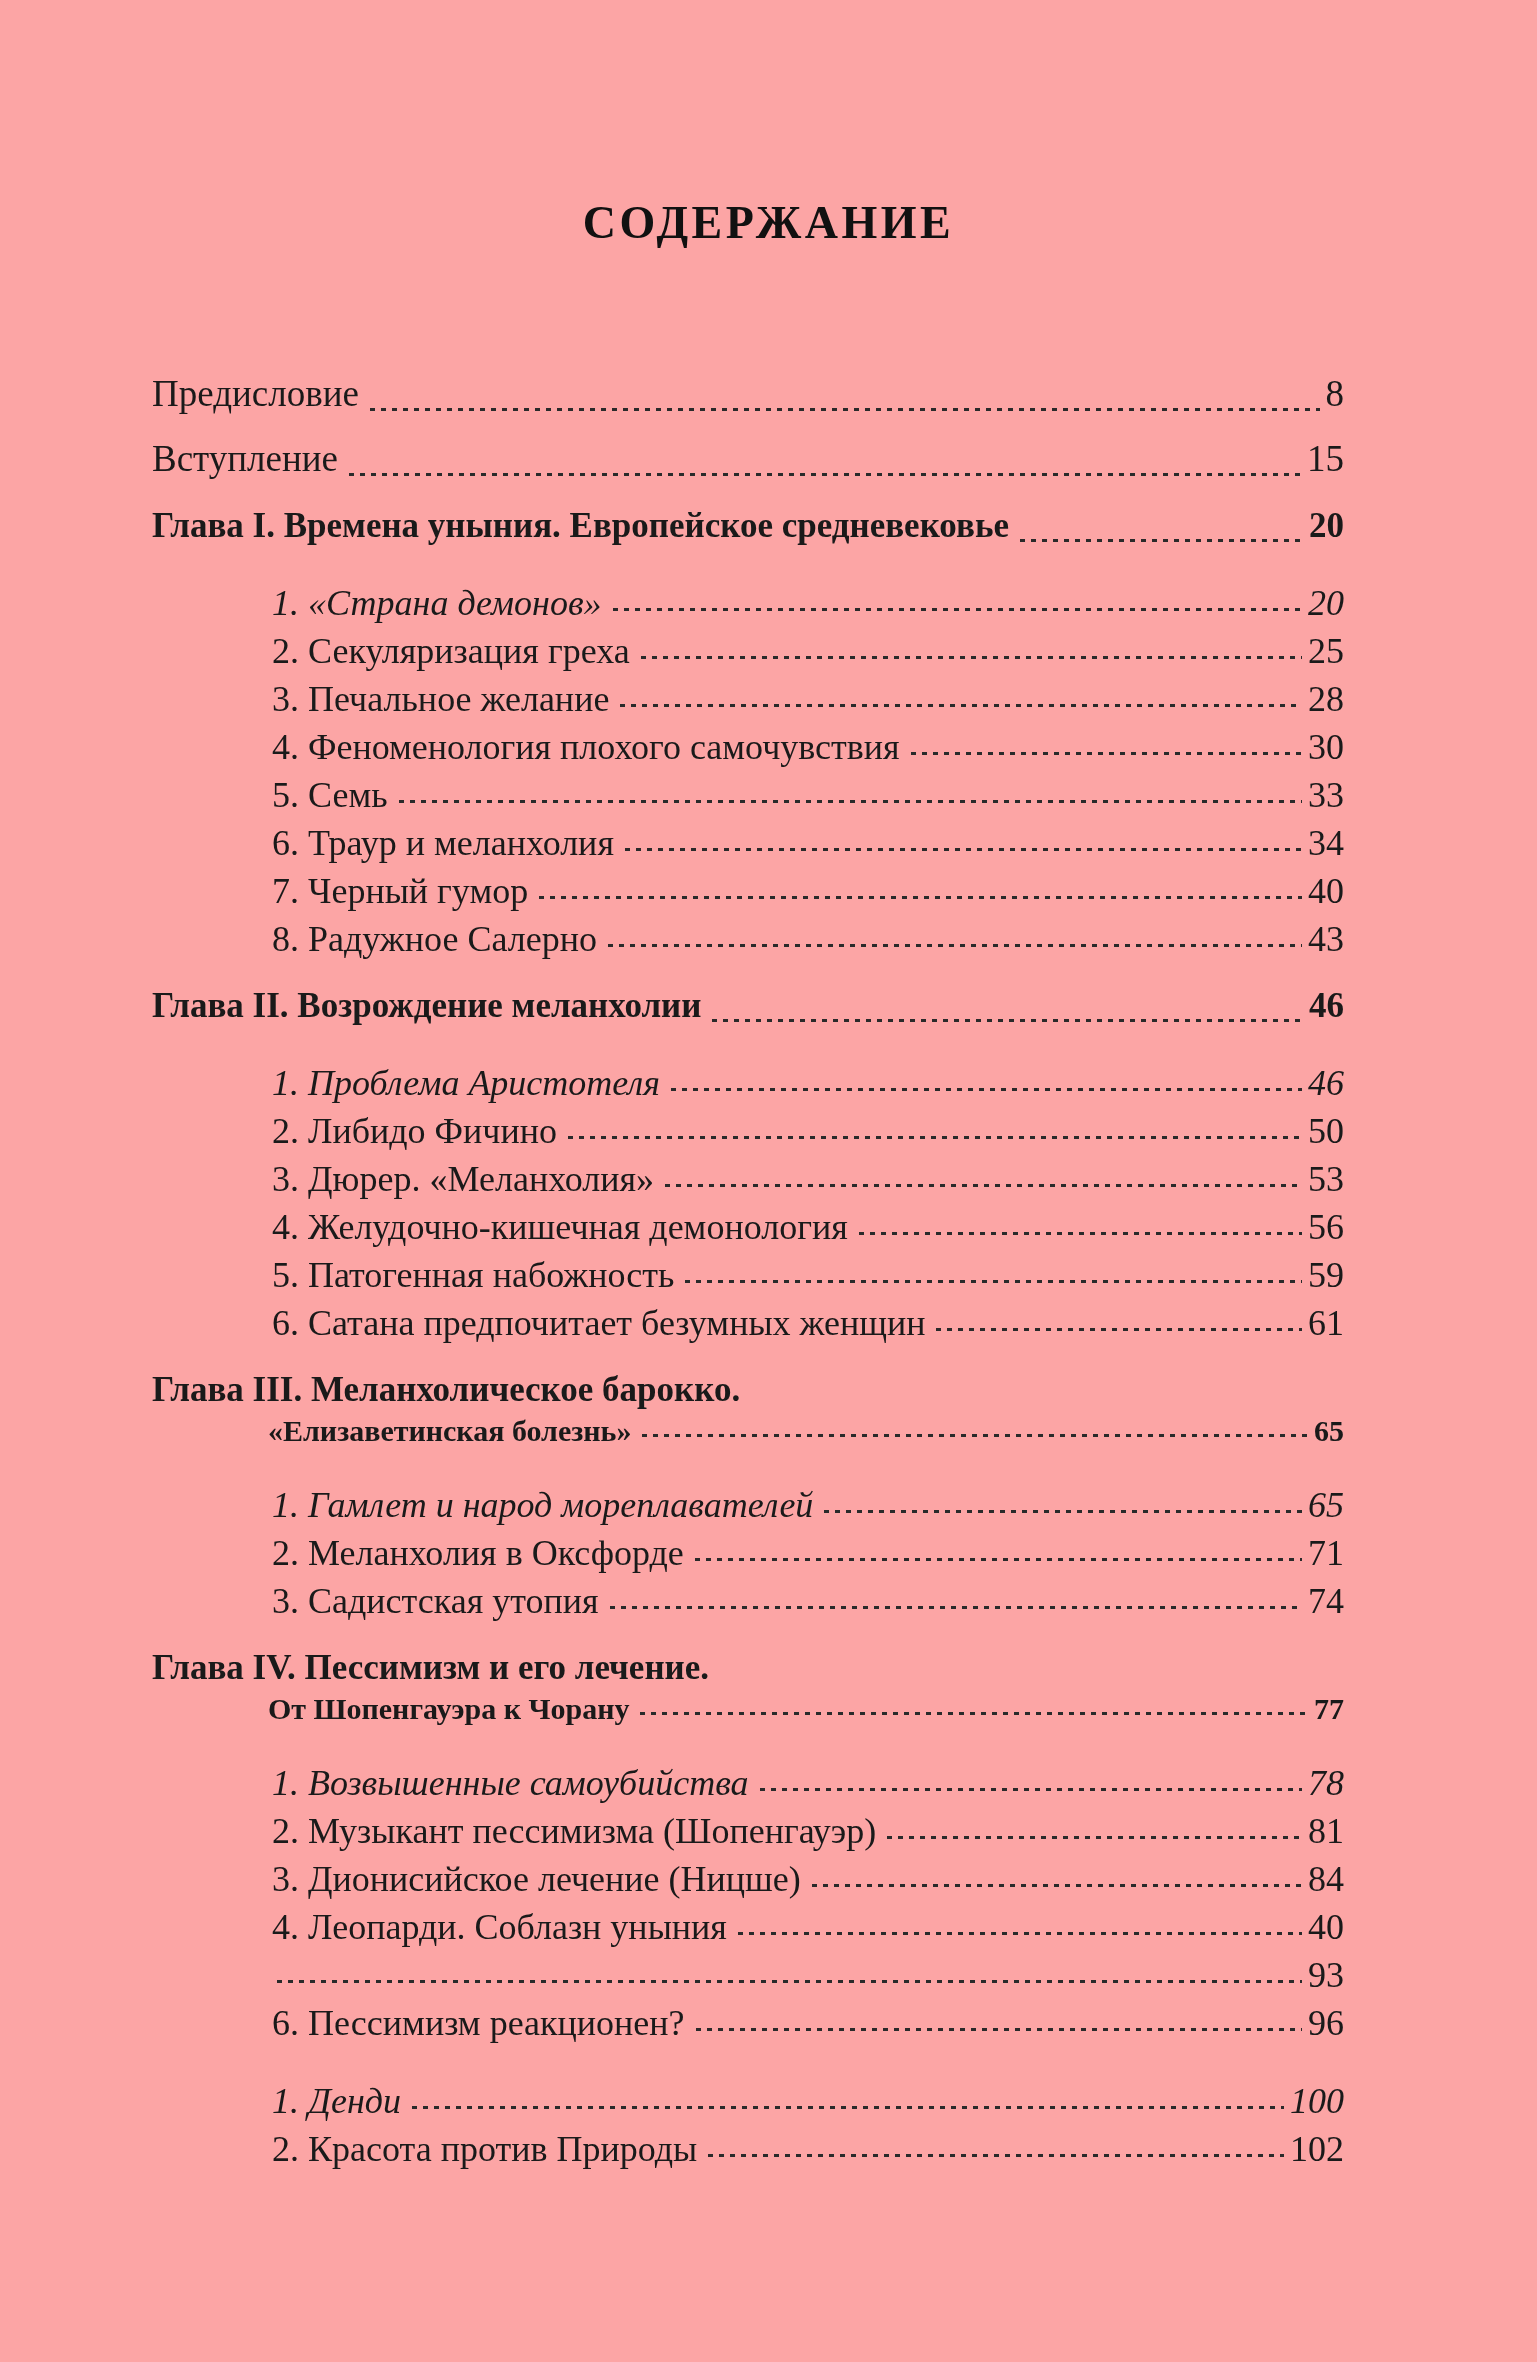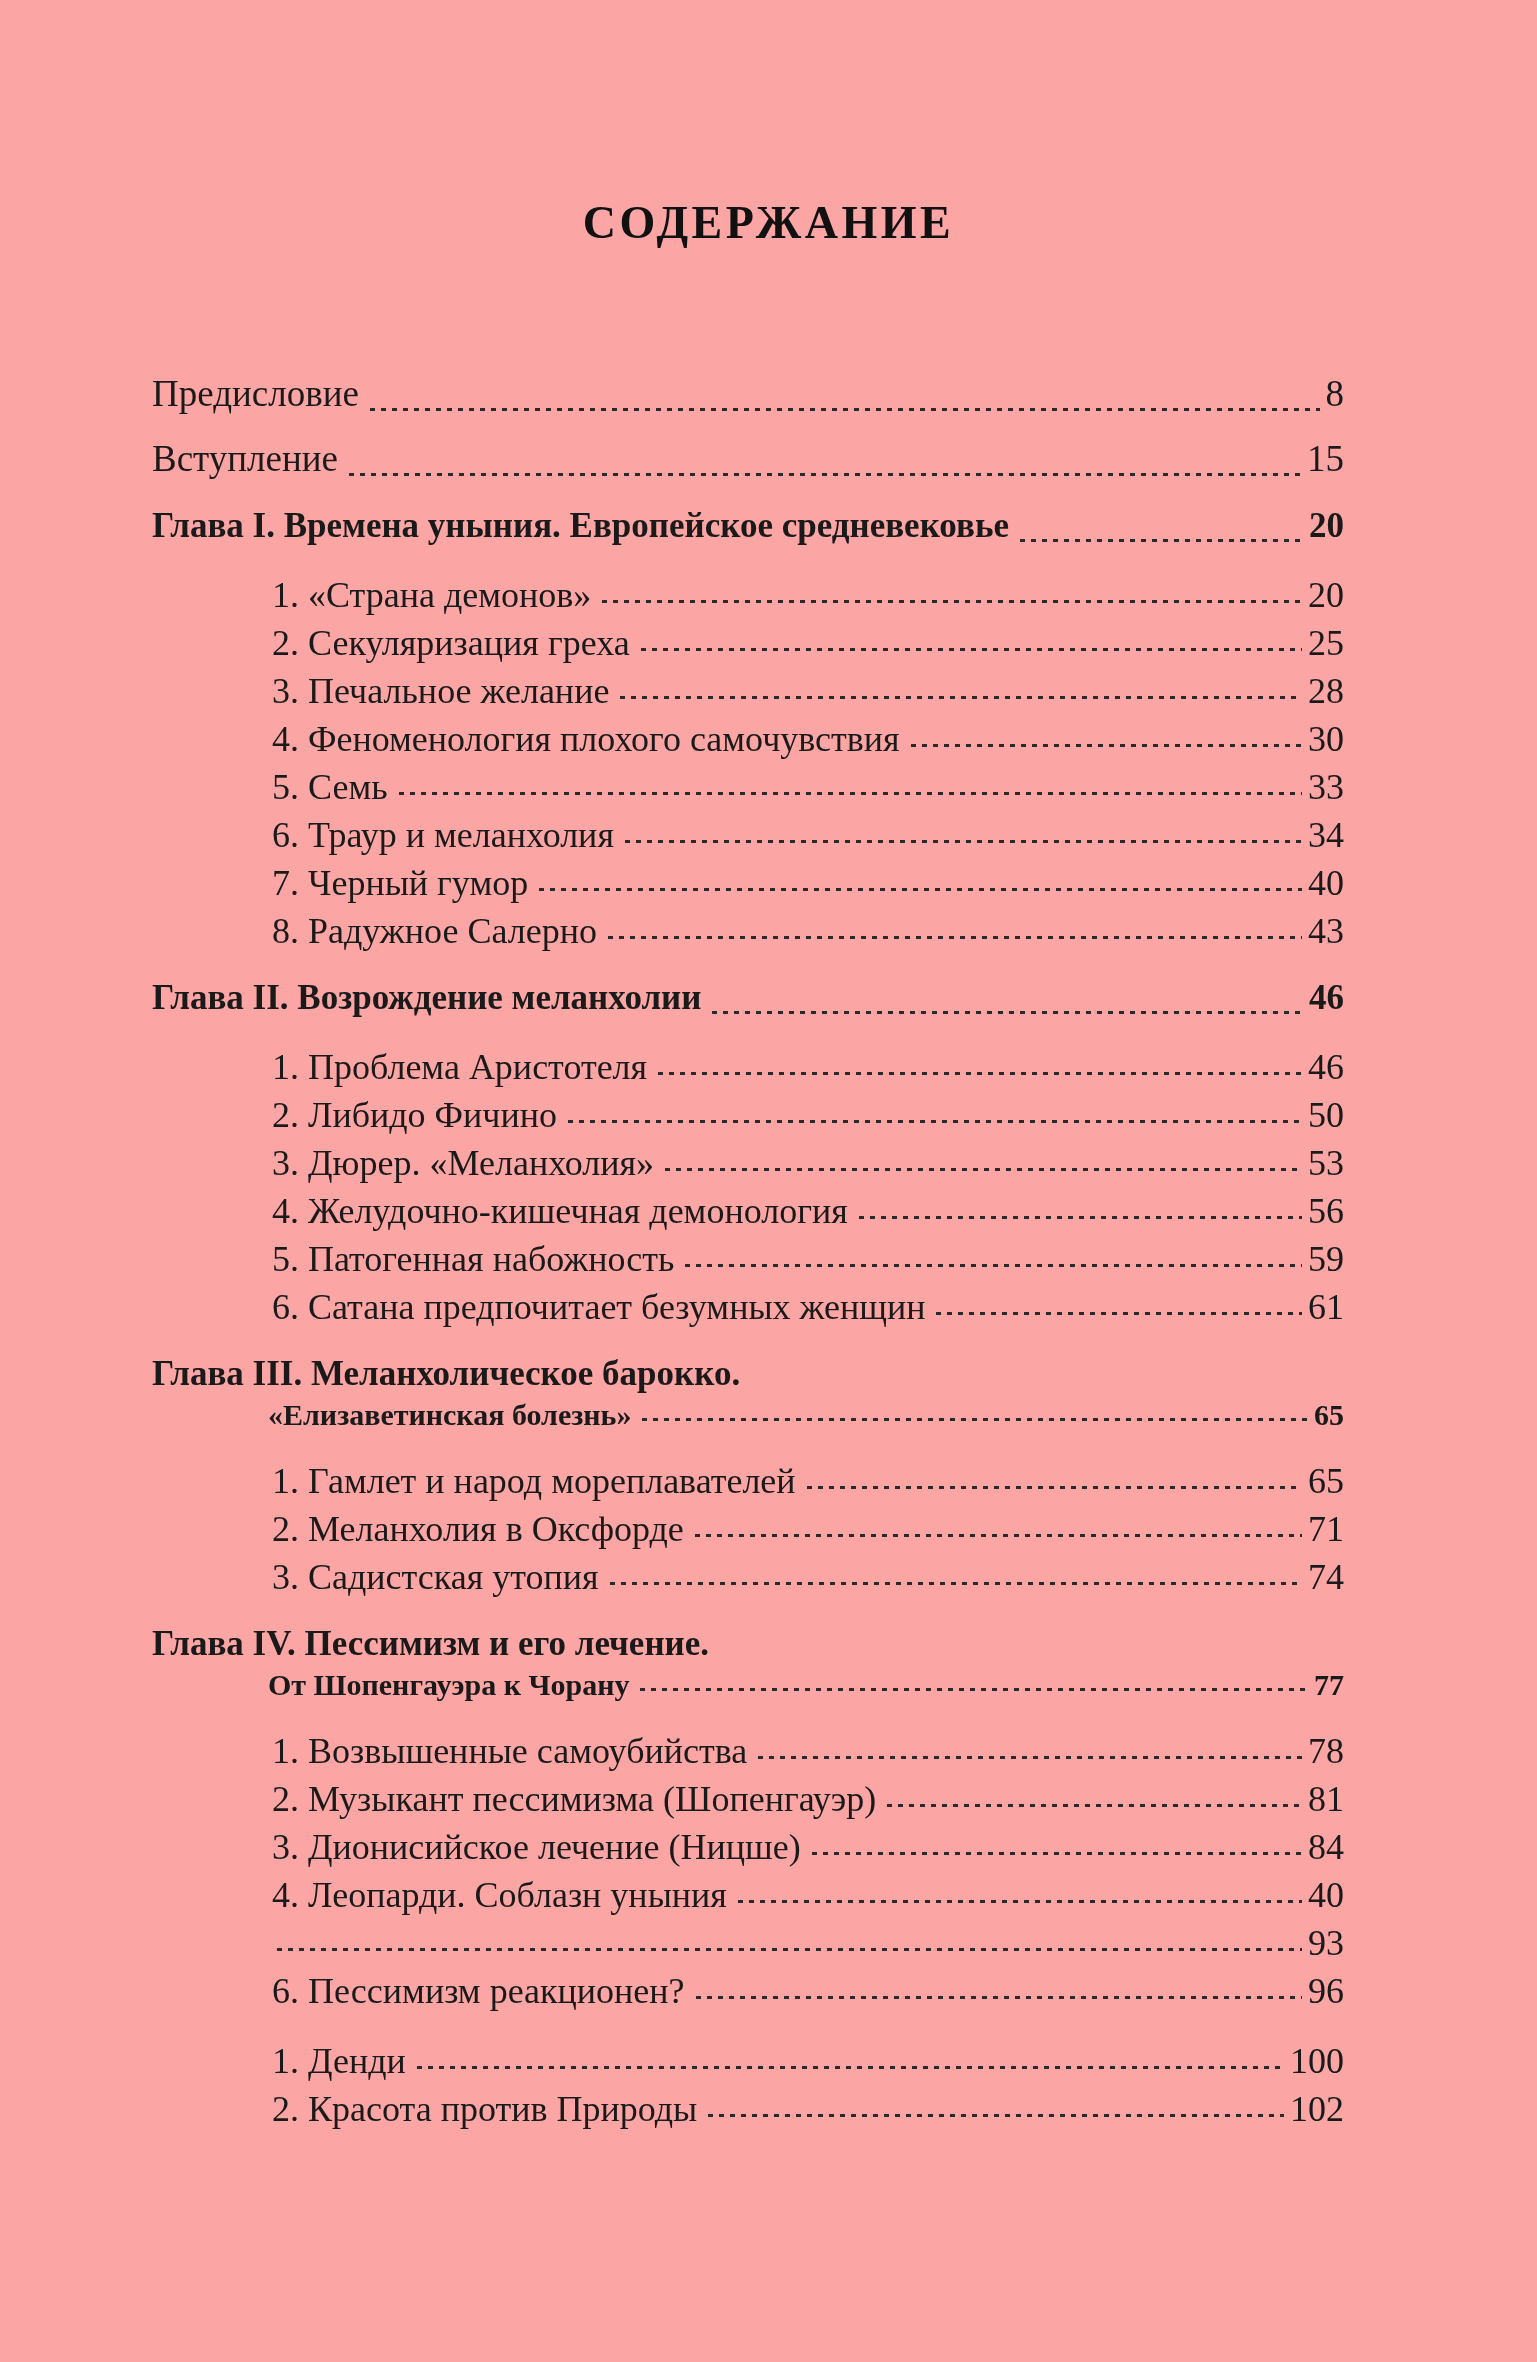--- a/index.html
+++ b/index.html
@@ -119,21 +119,21 @@
     width: calc(100% - 120px);
   }
   .lvl-section .toc-label,
   .lvl-section .toc-page {
     font-size: 36px;
     font-weight: normal;
   }
 
   
   .sp-before-chapter { margin-top: 26px; }
-  .sp-after-chapter  { margin-top: 28px; }
+  .sp-after-chapter  { margin-top: 36px; font-style: italic; }
   .row-gap           { margin-top: 6px; }
   .sp-front-gap      { margin-top: 2px; }
 </style>
 </head>
 <body>
 
 <div class="page">
 
   <div class="toc-title">СОДЕРЖАНИЕ</div>
 

